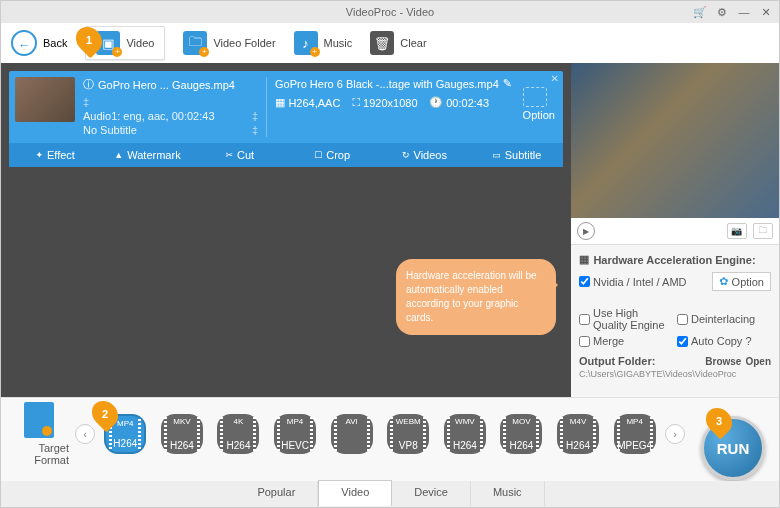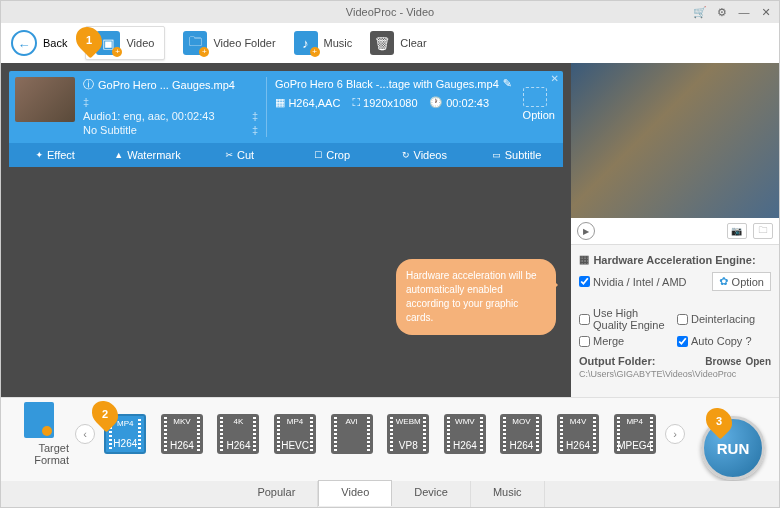--- a/index.html
+++ b/index.html
@@ -58,21 +58,21 @@
 .outf-btns span{cursor:pointer;font-size:10px;color:#555}
 .outf-path{color:#888;font-size:9px;margin-top:2px}
 .bottom{height:110px;background:#f8f8f8;border-top:1px solid #e0e0e0;position:relative}
 .fmt-row{display:flex;align-items:center;height:72px;padding:0 8px;gap:6px}
 .target-fmt{width:60px;text-align:right;font-size:9px;color:#555}
 .target-fmt .tf-ic{width:30px;height:36px;background:#3498db;border-radius:2px;margin:0 auto 4px;position:relative}
 .target-fmt .tf-ic::after{content:"";position:absolute;right:2px;bottom:2px;width:10px;height:10px;background:#f39c12;border-radius:50%}
 .arrow{width:20px;height:20px;border:1px solid #ccc;border-radius:50%;display:flex;align-items:center;justify-content:center;cursor:pointer;color:#888;background:#fff}
 .fmt-list{display:flex;gap:8px;flex:1;overflow:hidden}
 .fmt{width:50px;text-align:center;cursor:pointer}
-.fmt .fbox{width:42px;height:40px;background:#666;border-radius:3px;margin:0 auto;position:relative;display:flex;flex-direction:column;justify-content:space-between;padding:3px 0}
+.fmt .fbox{width:42px;height:40px;background:#666;border-radius:14px;margin:0 auto;position:relative;display:flex;flex-direction:column;justify-content:space-between;padding:3px 0}
 .fmt.sel .fbox{background:#3498db;border:2px solid #2980b9}
 .fmt .ft{color:#fff;font-size:8px;text-align:center}
 .fmt .fb{color:#fff;font-size:10px;text-align:center}
 .fmt .fbox::before{content:"";position:absolute;left:3px;top:3px;bottom:3px;width:3px;background:repeating-linear-gradient(0deg,#fff 0,#fff 2px,transparent 2px,transparent 4px)}
 .fmt .fbox::after{content:"";position:absolute;right:3px;top:3px;bottom:3px;width:3px;background:repeating-linear-gradient(0deg,#fff 0,#fff 2px,transparent 2px,transparent 4px)}
 .run{position:absolute;right:14px;top:18px;width:64px;height:64px;border-radius:50%;background:radial-gradient(circle at 30% 30%,#5dade2,#2471a3);display:flex;align-items:center;justify-content:center;color:#fff;font-weight:bold;font-size:15px;cursor:pointer;border:3px solid #d0d0d0;box-shadow:0 2px 4px rgba(0,0,0,0.3)}
 .tabs{position:absolute;bottom:0;left:0;right:0;height:26px;display:flex;justify-content:center;gap:0;background:#eee}
 .tabs div{padding:5px 22px;cursor:pointer;font-size:11px;color:#555;border-right:1px solid #ddd}
 .tabs div.active{background:#fff;border:1px solid #ccc;border-bottom:none;position:relative;top:-1px}
 .marker{position:absolute;width:24px;height:28px;background:#f39c12;border-radius:50% 50% 50% 2px;transform:rotate(-45deg);display:flex;align-items:center;justify-content:center;color:#fff;font-weight:bold;z-index:10}

